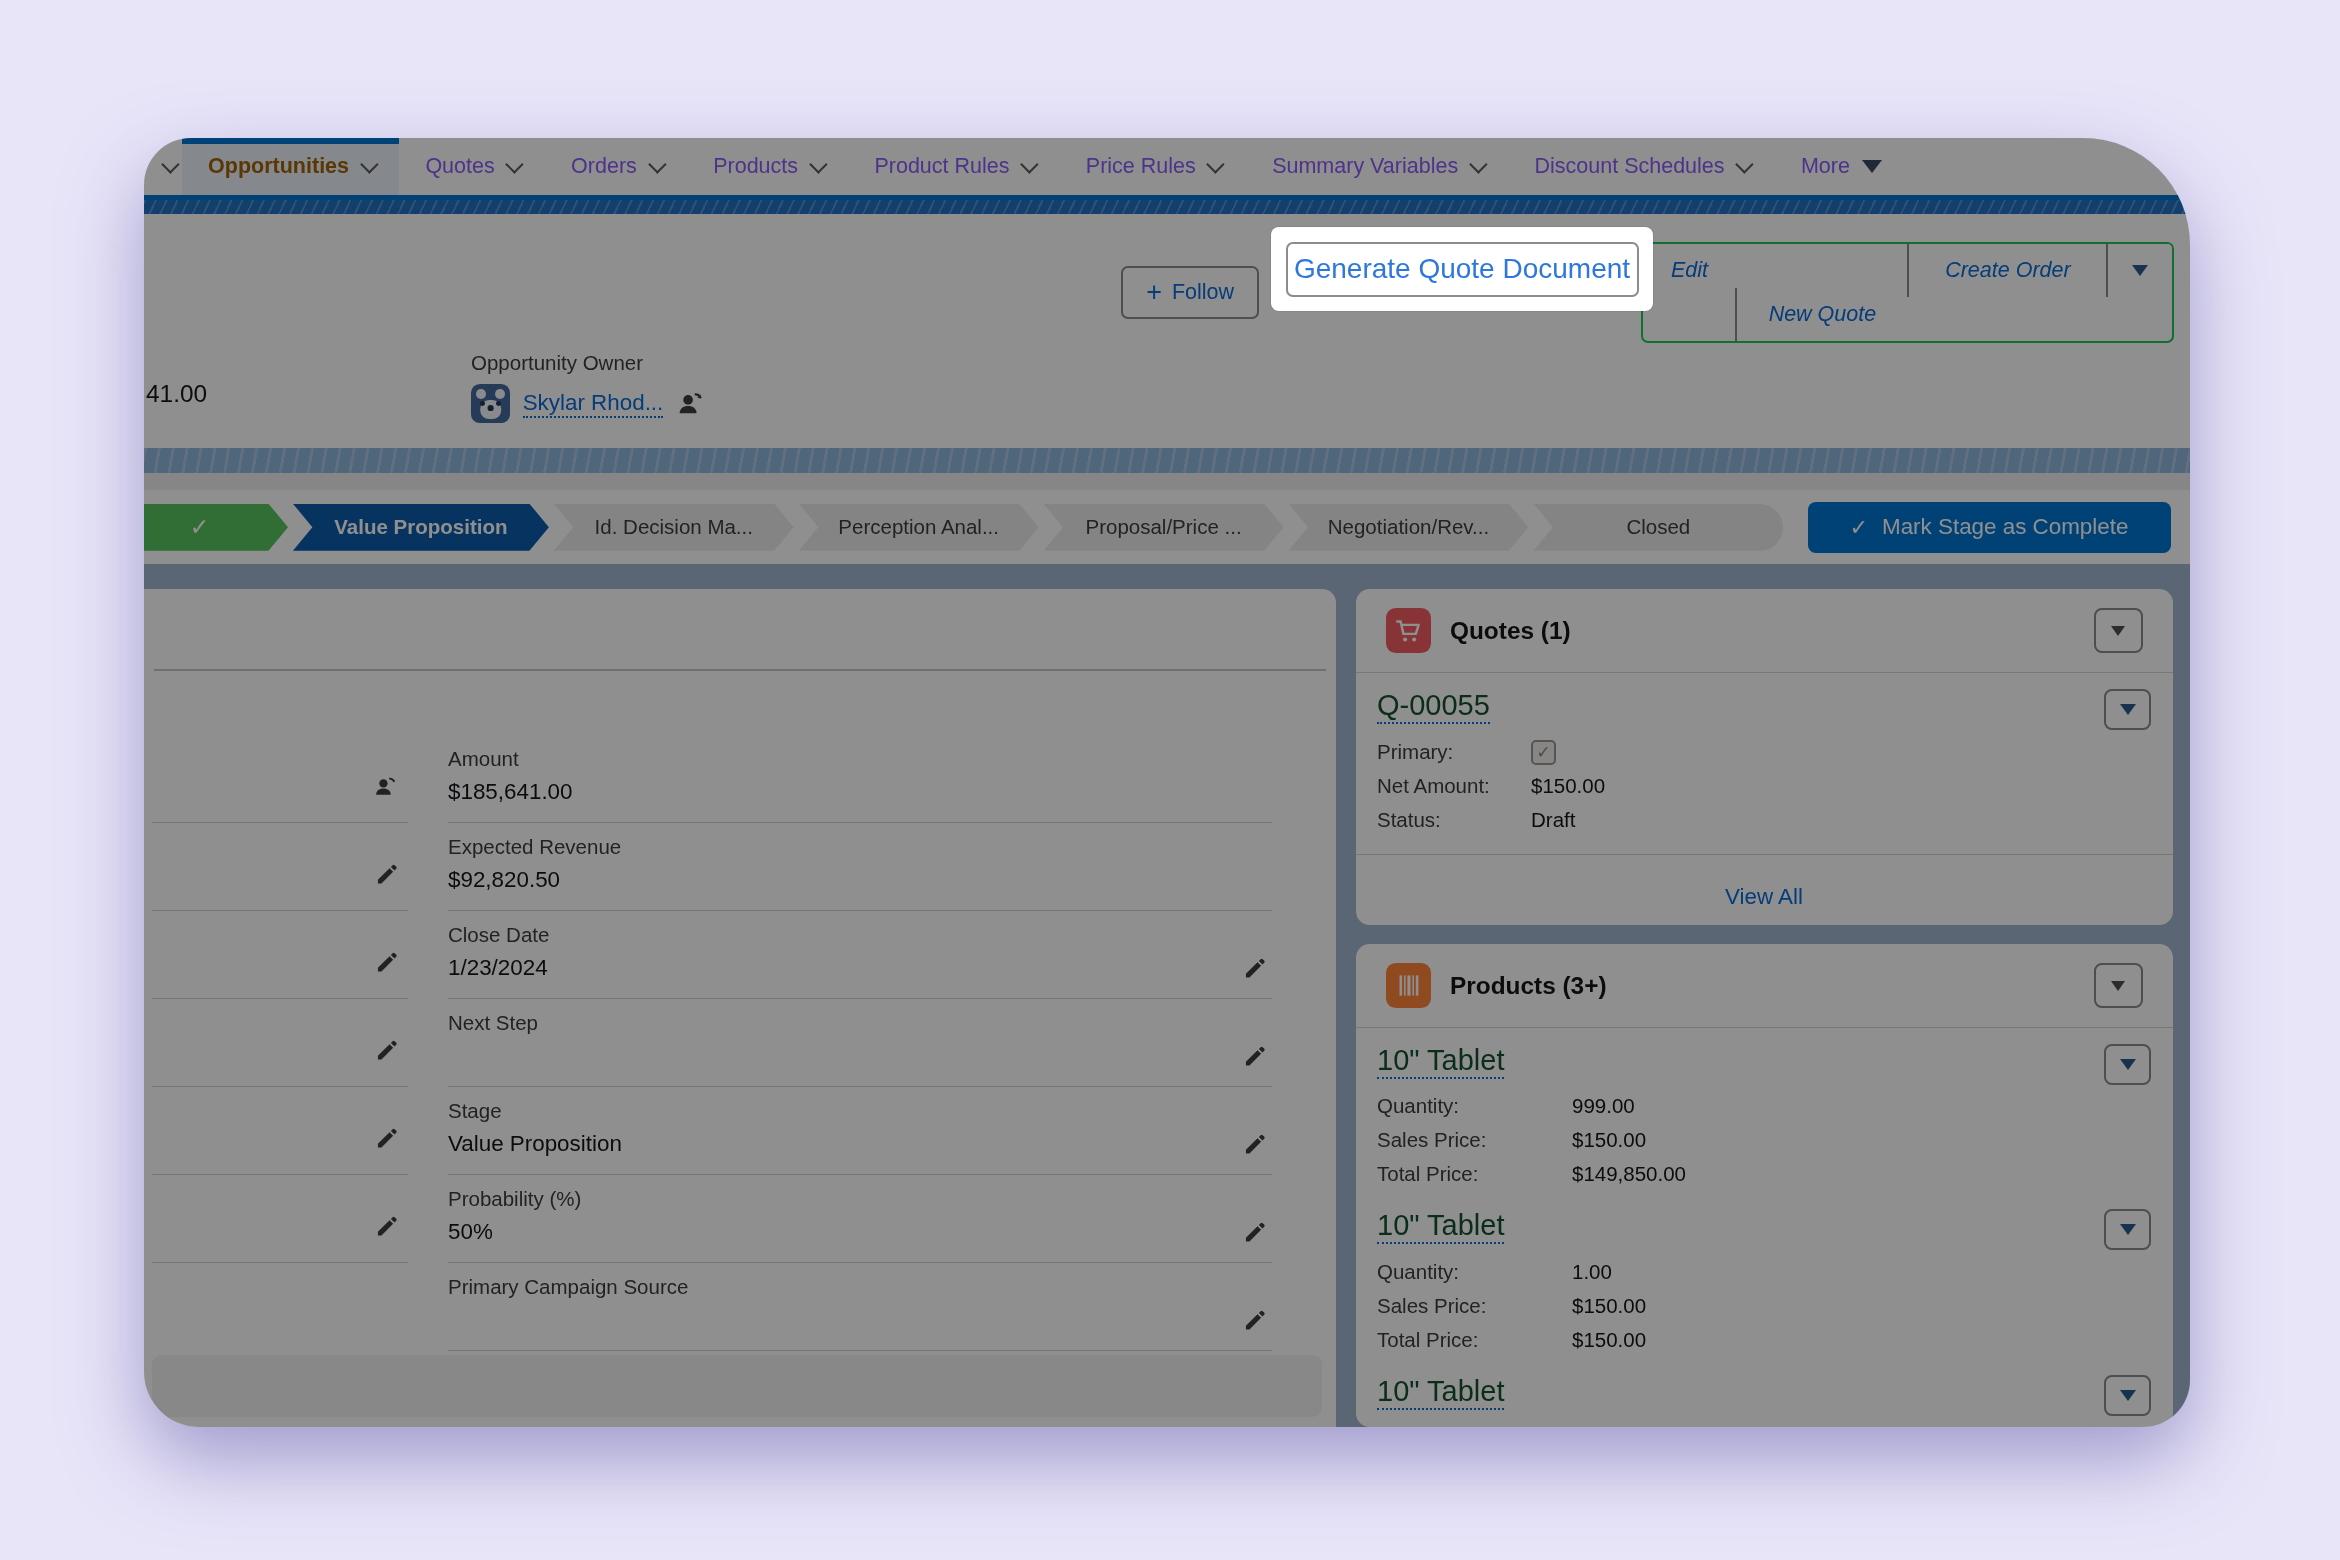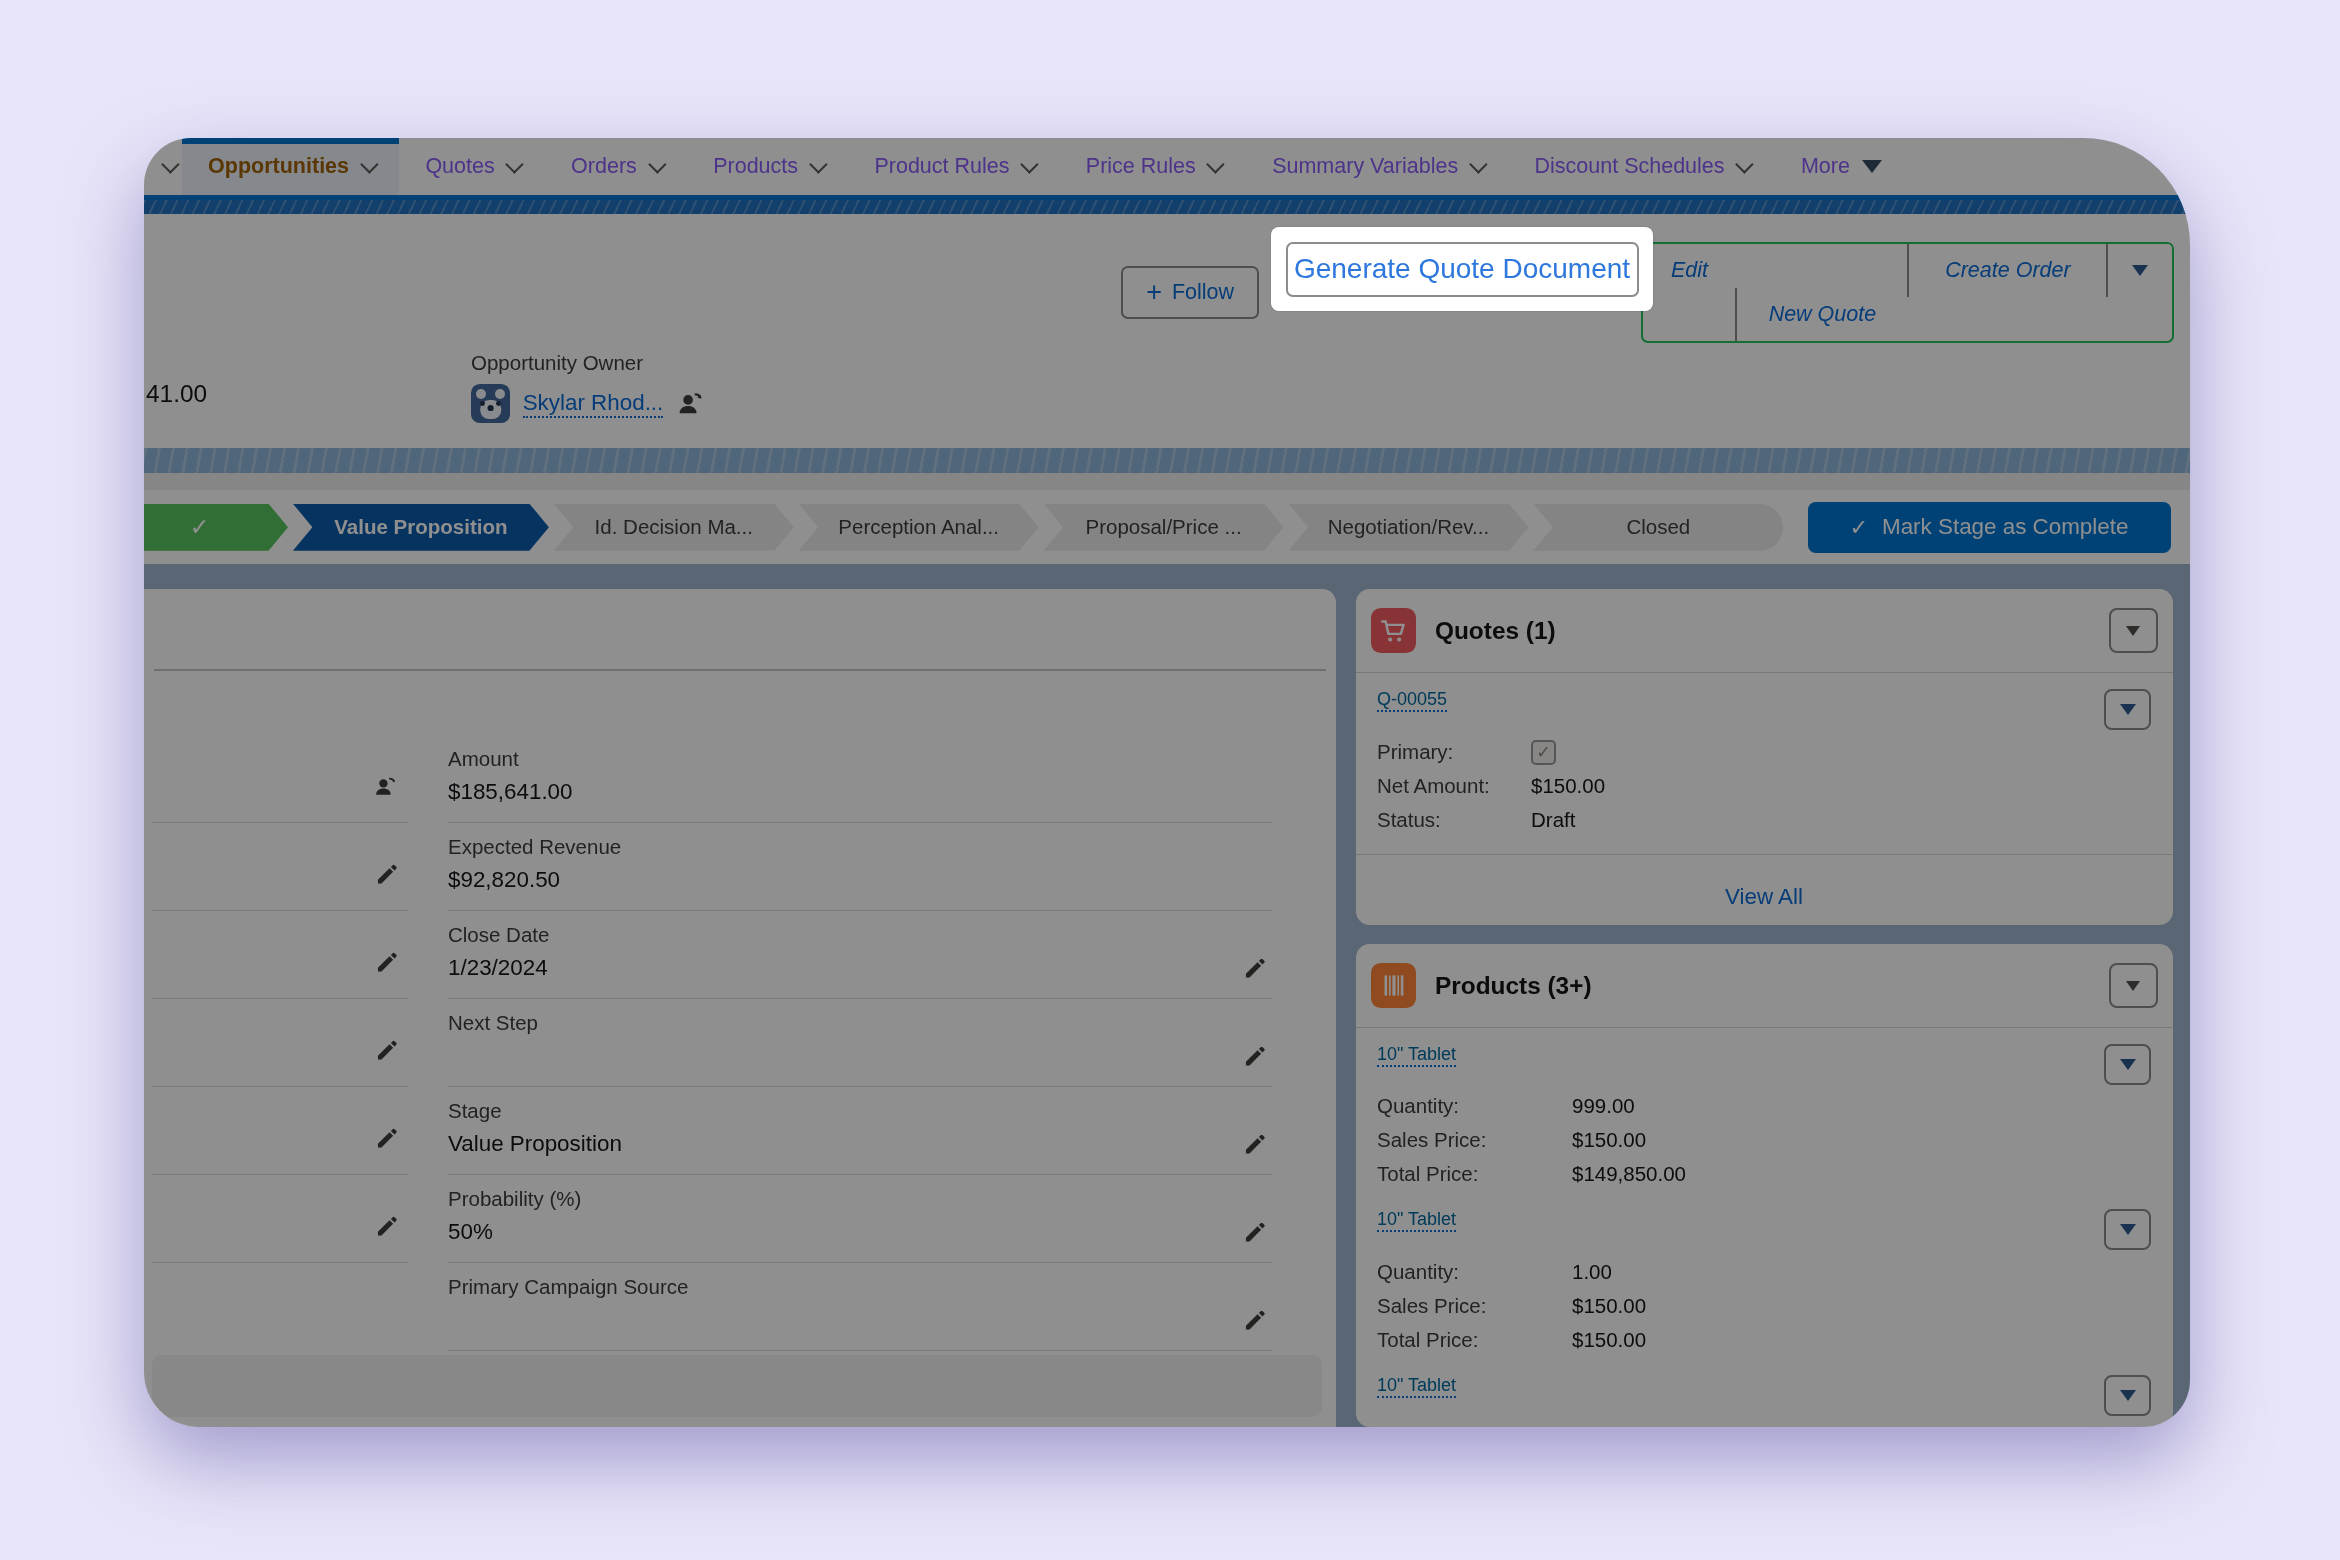--- a/index.html
+++ b/index.html
@@ -89,33 +89,33 @@
   .fvalue { font-size:22.4px; color:#14161a; margin-top:7.8px; min-height:27px; }
   .row-pencil { position:absolute; right:5.9px; bottom:17.6px; cursor:pointer; }
   .stub-icon { position:absolute; right:9.8px; bottom:23.4px; cursor:pointer; }
   .detail-footer { position:absolute; left:7.8px; right:13.7px; top:766px; height:62px;
     background:#f2f2f2; border-radius:9.8px; }
 
   .right-col { width:817px; display:flex; flex-direction:column; gap:19.5px; }
   .card { background:#fff; border-radius:13.7px; overflow:hidden; }
   .card-quotes { height:352px; }
   .card-products { height:507px; }
-  .card-head { height:84px; display:flex; align-items:center; gap:19.5px; padding:0 15px;
+  .card-head { height:84px; display:flex; align-items:center; gap:19.5px; padding:0 30px;
     border-bottom:1.5px solid #d8d6d4; }
   .obj-icon { width:45px; height:45px; border-radius:9.8px; display:flex; align-items:center;
     justify-content:center; flex:0 0 auto; }
   .obj-icon.quotes { background:#f25e62; }
   .obj-icon.products { background:#ff8439; }
   .card-title { font-size:24.4px; font-weight:bold; color:#14161a; }
   .dd-btn { margin-left:auto; width:49px; height:45px; border:2px solid #8c8c8c; border-radius:7.8px;
     background:#fff; display:flex; align-items:center; justify-content:center; cursor:pointer; }
   .dd-btn .caret-sm { border-left-width:7.8px; border-right-width:7.8px; border-top-width:10.7px; border-top-color:#514f4d; }
   .card-body { padding:15.6px 21.5px 0 21.5px; }
   .rec-top { display:flex; align-items:flex-start; }
-  .rec-link { font-size:18px; color:#0369a1; border-bottom:2px dotted #0b6bd6; cursor:pointer; }
+  .rec-link { font-size:29px; color:#14532d; border-bottom:2px dotted #0b6bd6; cursor:pointer; }
   .rec-dd { margin-left:auto; width:47px; height:41px; border:2px solid #8c8c8c; border-radius:7.8px;
     background:#fff; display:flex; align-items:center; justify-content:center; cursor:pointer; }
   .kv { display:flex; align-items:center; margin-top:9.8px; }
   .kv .k { width:154px; font-size:20.5px; color:#3e3e3c; }
   .kv .v { font-size:20.5px; color:#14161a; }
   .prod .kv .k { width:195px; }
   .checkbox { width:25px; height:25px; border:2px solid #9a9896; border-radius:4.9px; background:#f0efee;
     display:flex; align-items:center; justify-content:center; font-size:17.6px; color:#8a8885; }
   .card-foot { border-top:1.5px solid #d8d6d4; height:86px; display:flex; align-items:center;
     justify-content:center; margin-top:21.5px; }

